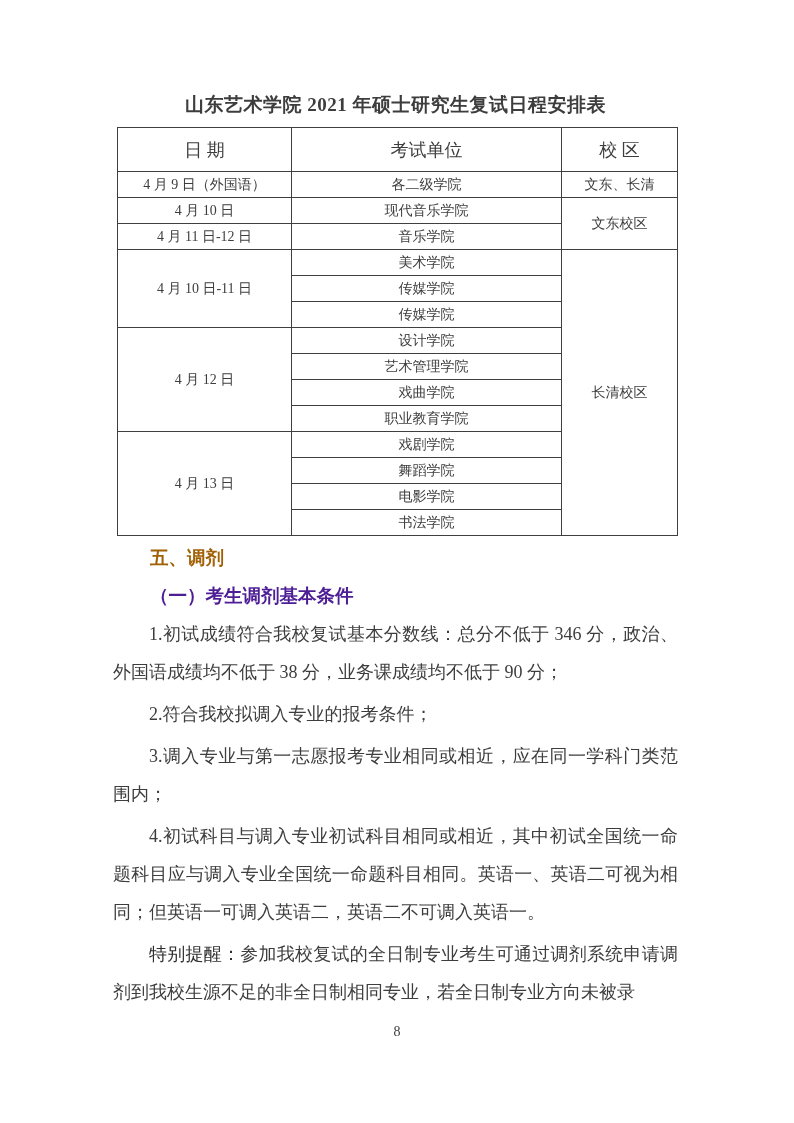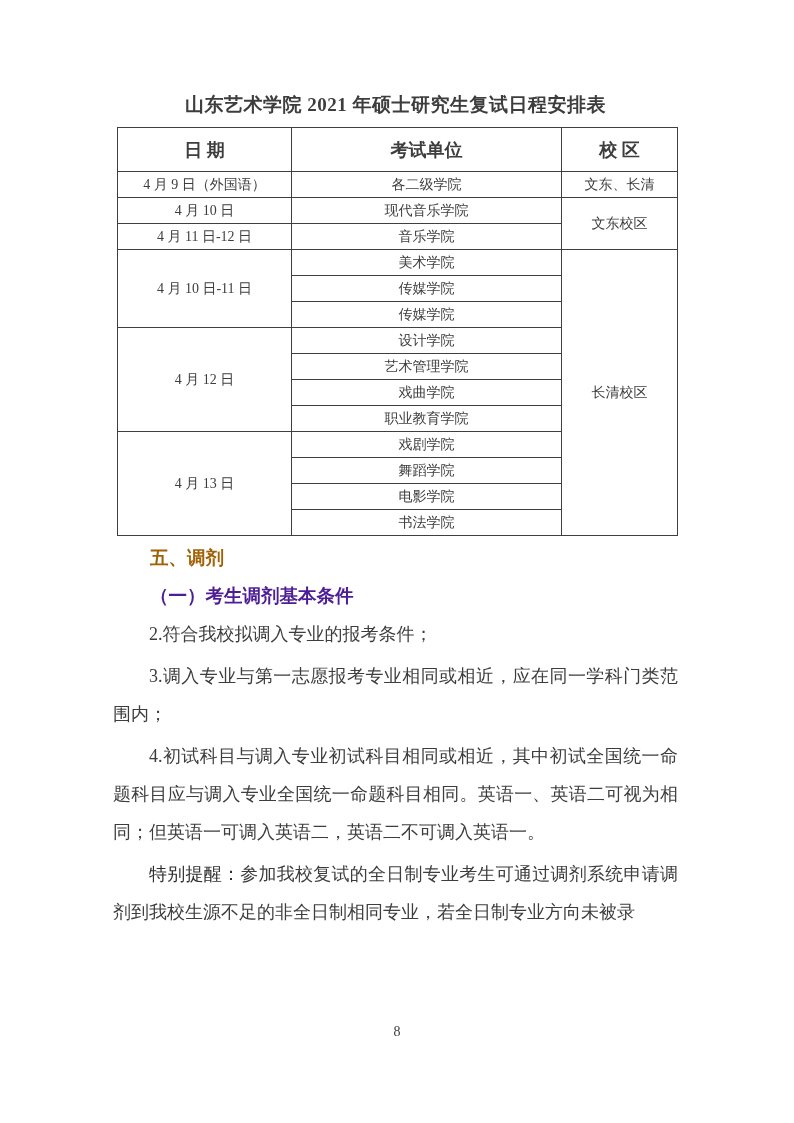--- a/index.html
+++ b/index.html
@@ -35,21 +35,21 @@
   table.schedule th, table.schedule td {
     border: 1px solid #3f3f3f;
     text-align: center;
     vertical-align: middle;
     overflow: hidden;
     white-space: nowrap;
   }
   table.schedule th {
     height: 44px;
     font-size: 18px;
-    font-weight: bold;
+    font-weight: normal;
   }
   table.schedule td {
     height: 26px;
     font-size: 14px;
     font-weight: normal;
   }
   .body-section {
     margin-top: 3px;
   }
   .section-heading {
@@ -161,20 +161,21 @@
           <tr>
             <td>书法学院</td>
           </tr>
         </tbody>
     </table>
 
     <div class="body-section">
       <div class="section-heading">五、调剂</div>
       <div class="subsection-heading">（一）考生调剂基本条件</div>
       <div class="paragraphs">
+          <p>1.初试成绩符合我校复试基本分数线：总分不低于 346 分，政治、外国语成绩均不低于 38 分，业务课成绩均不低于 90 分；</p>
           <p>2.符合我校拟调入专业的报考条件；</p>
           <p>3.调入专业与第一志愿报考专业相同或相近，应在同一学科门类范围内；</p>
           <p>4.初试科目与调入专业初试科目相同或相近，其中初试全国统一命题科目应与调入专业全国统一命题科目相同。英语一、英语二可视为相同；但英语一可调入英语二，英语二不可调入英语一。</p>
           <p><strong>特别提醒：</strong>参加我校复试的全日制专业考生可通过调剂系统申请调剂到我校生源不足的非全日制相同专业，若全日制专业方向未被录</p>
         </div>
     </div>
 
   </div>
 
   <div class="page-number">8</div>

